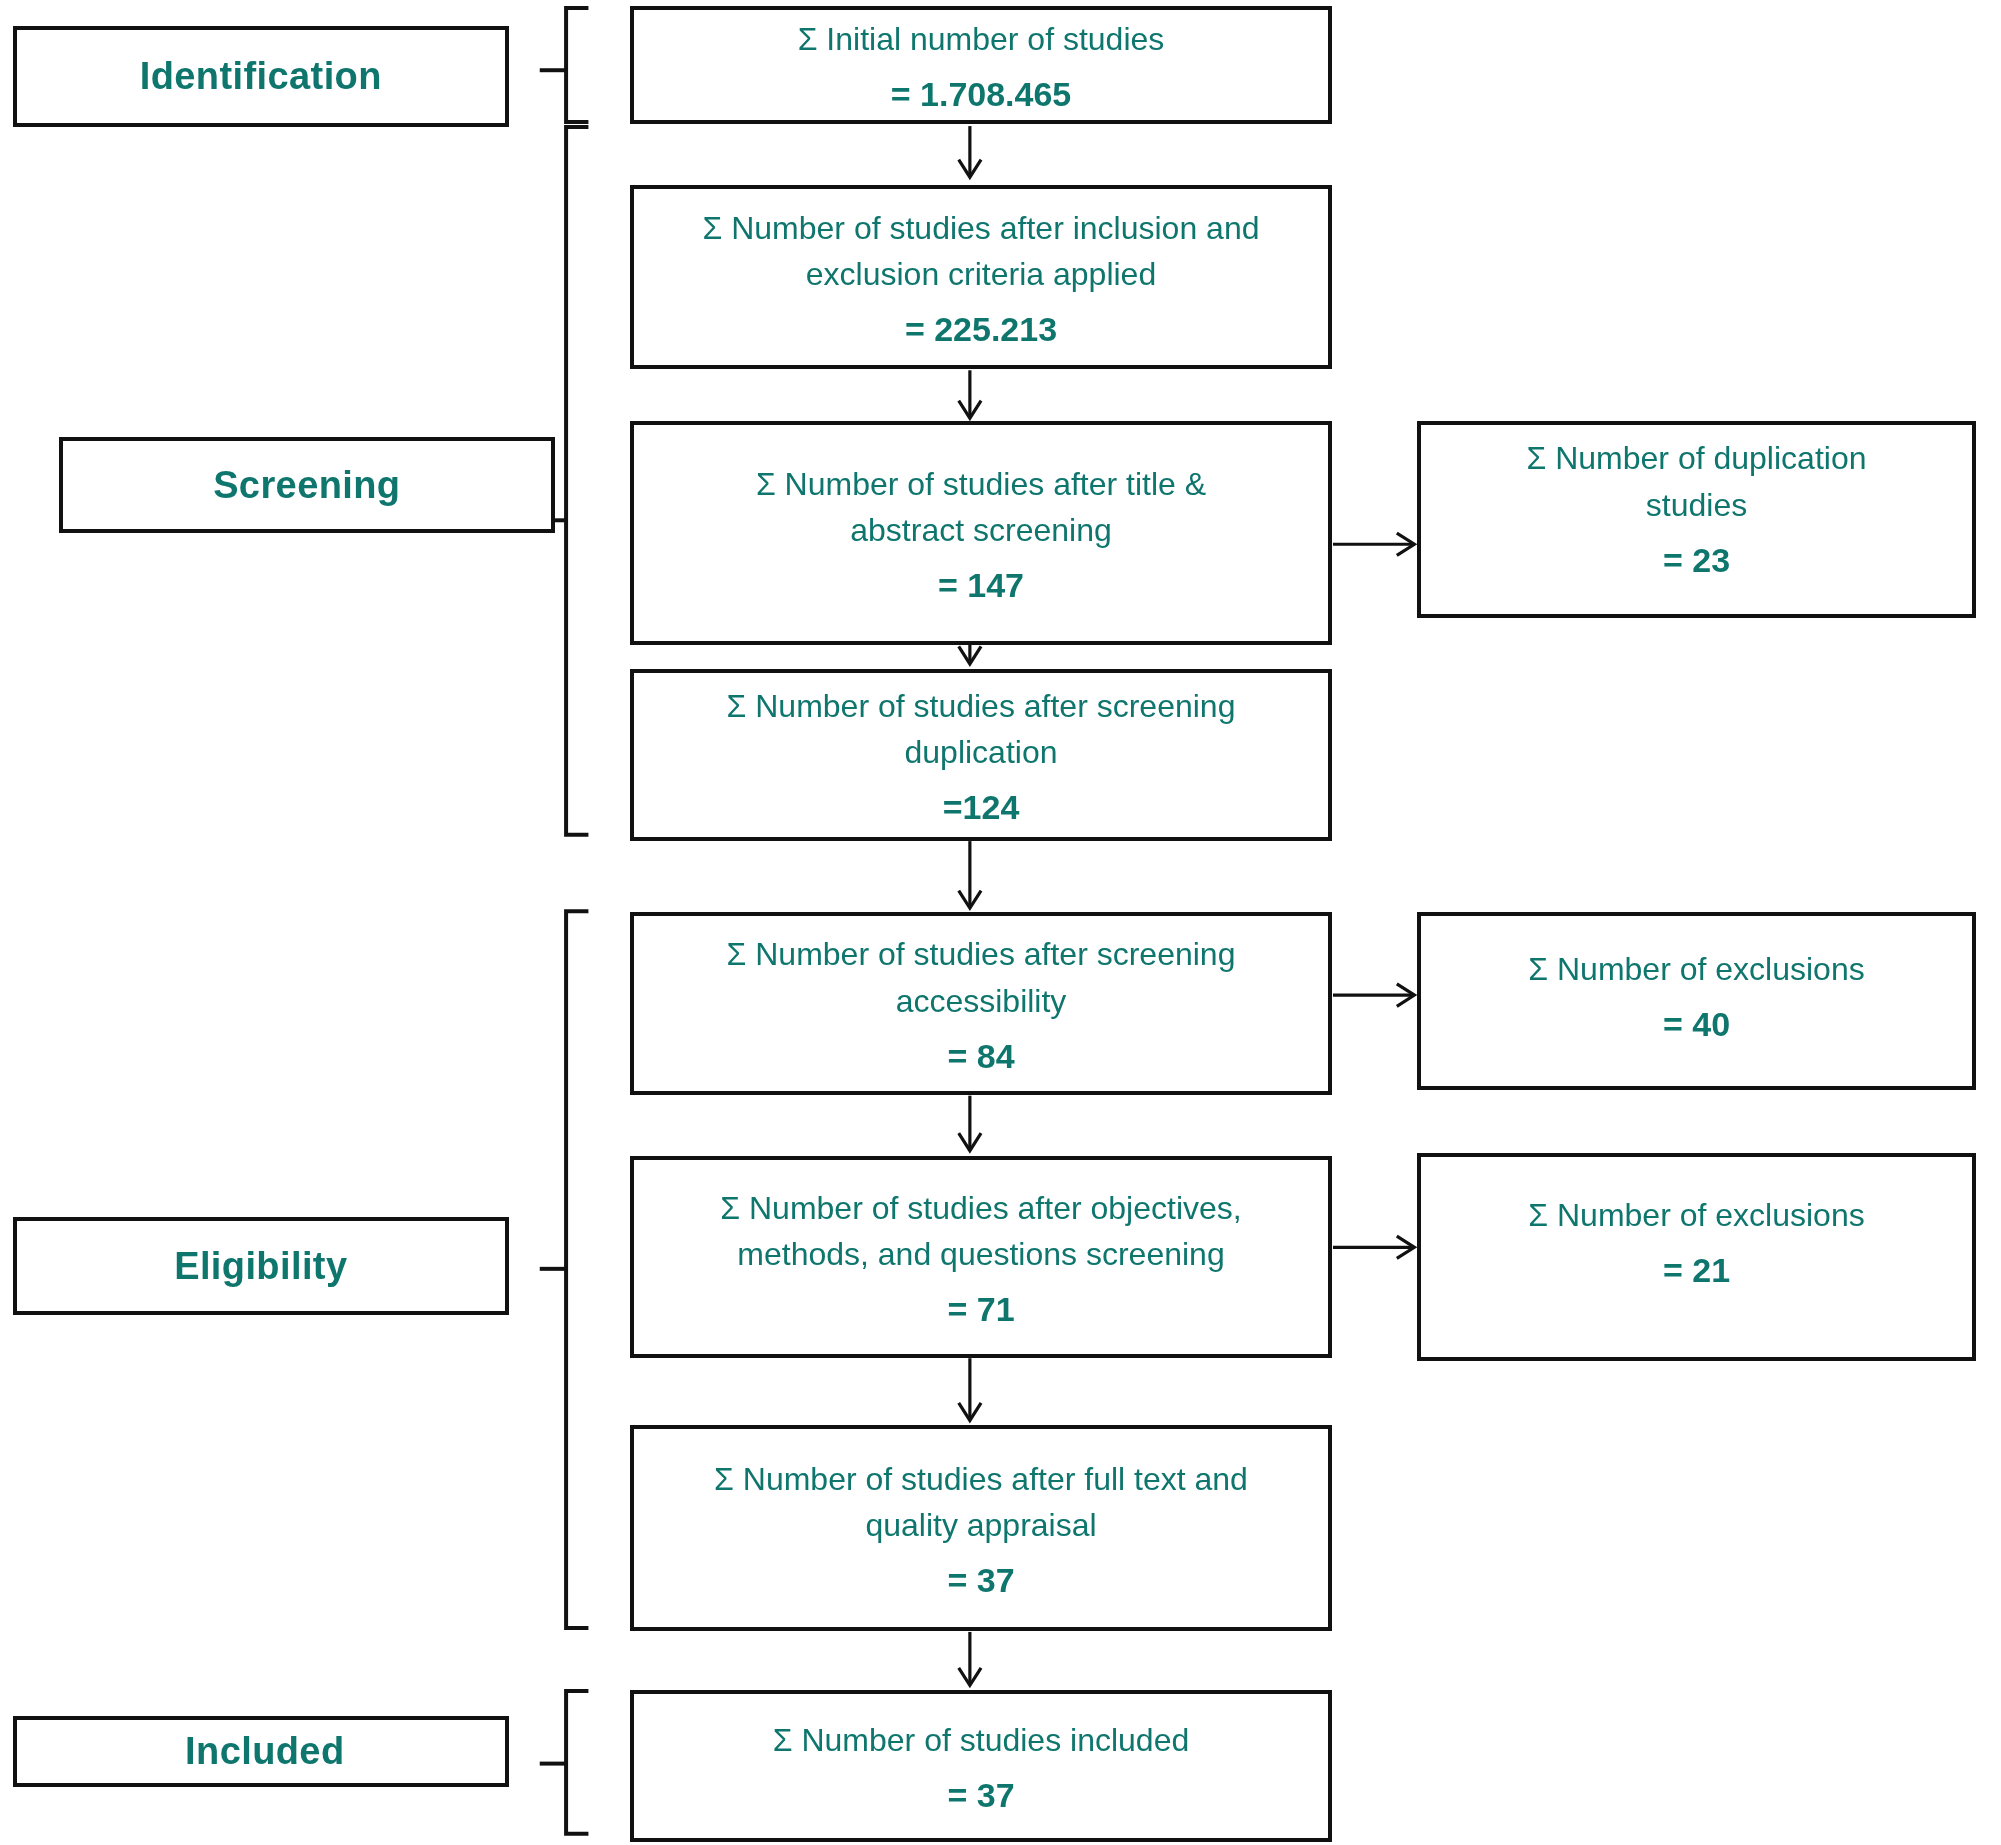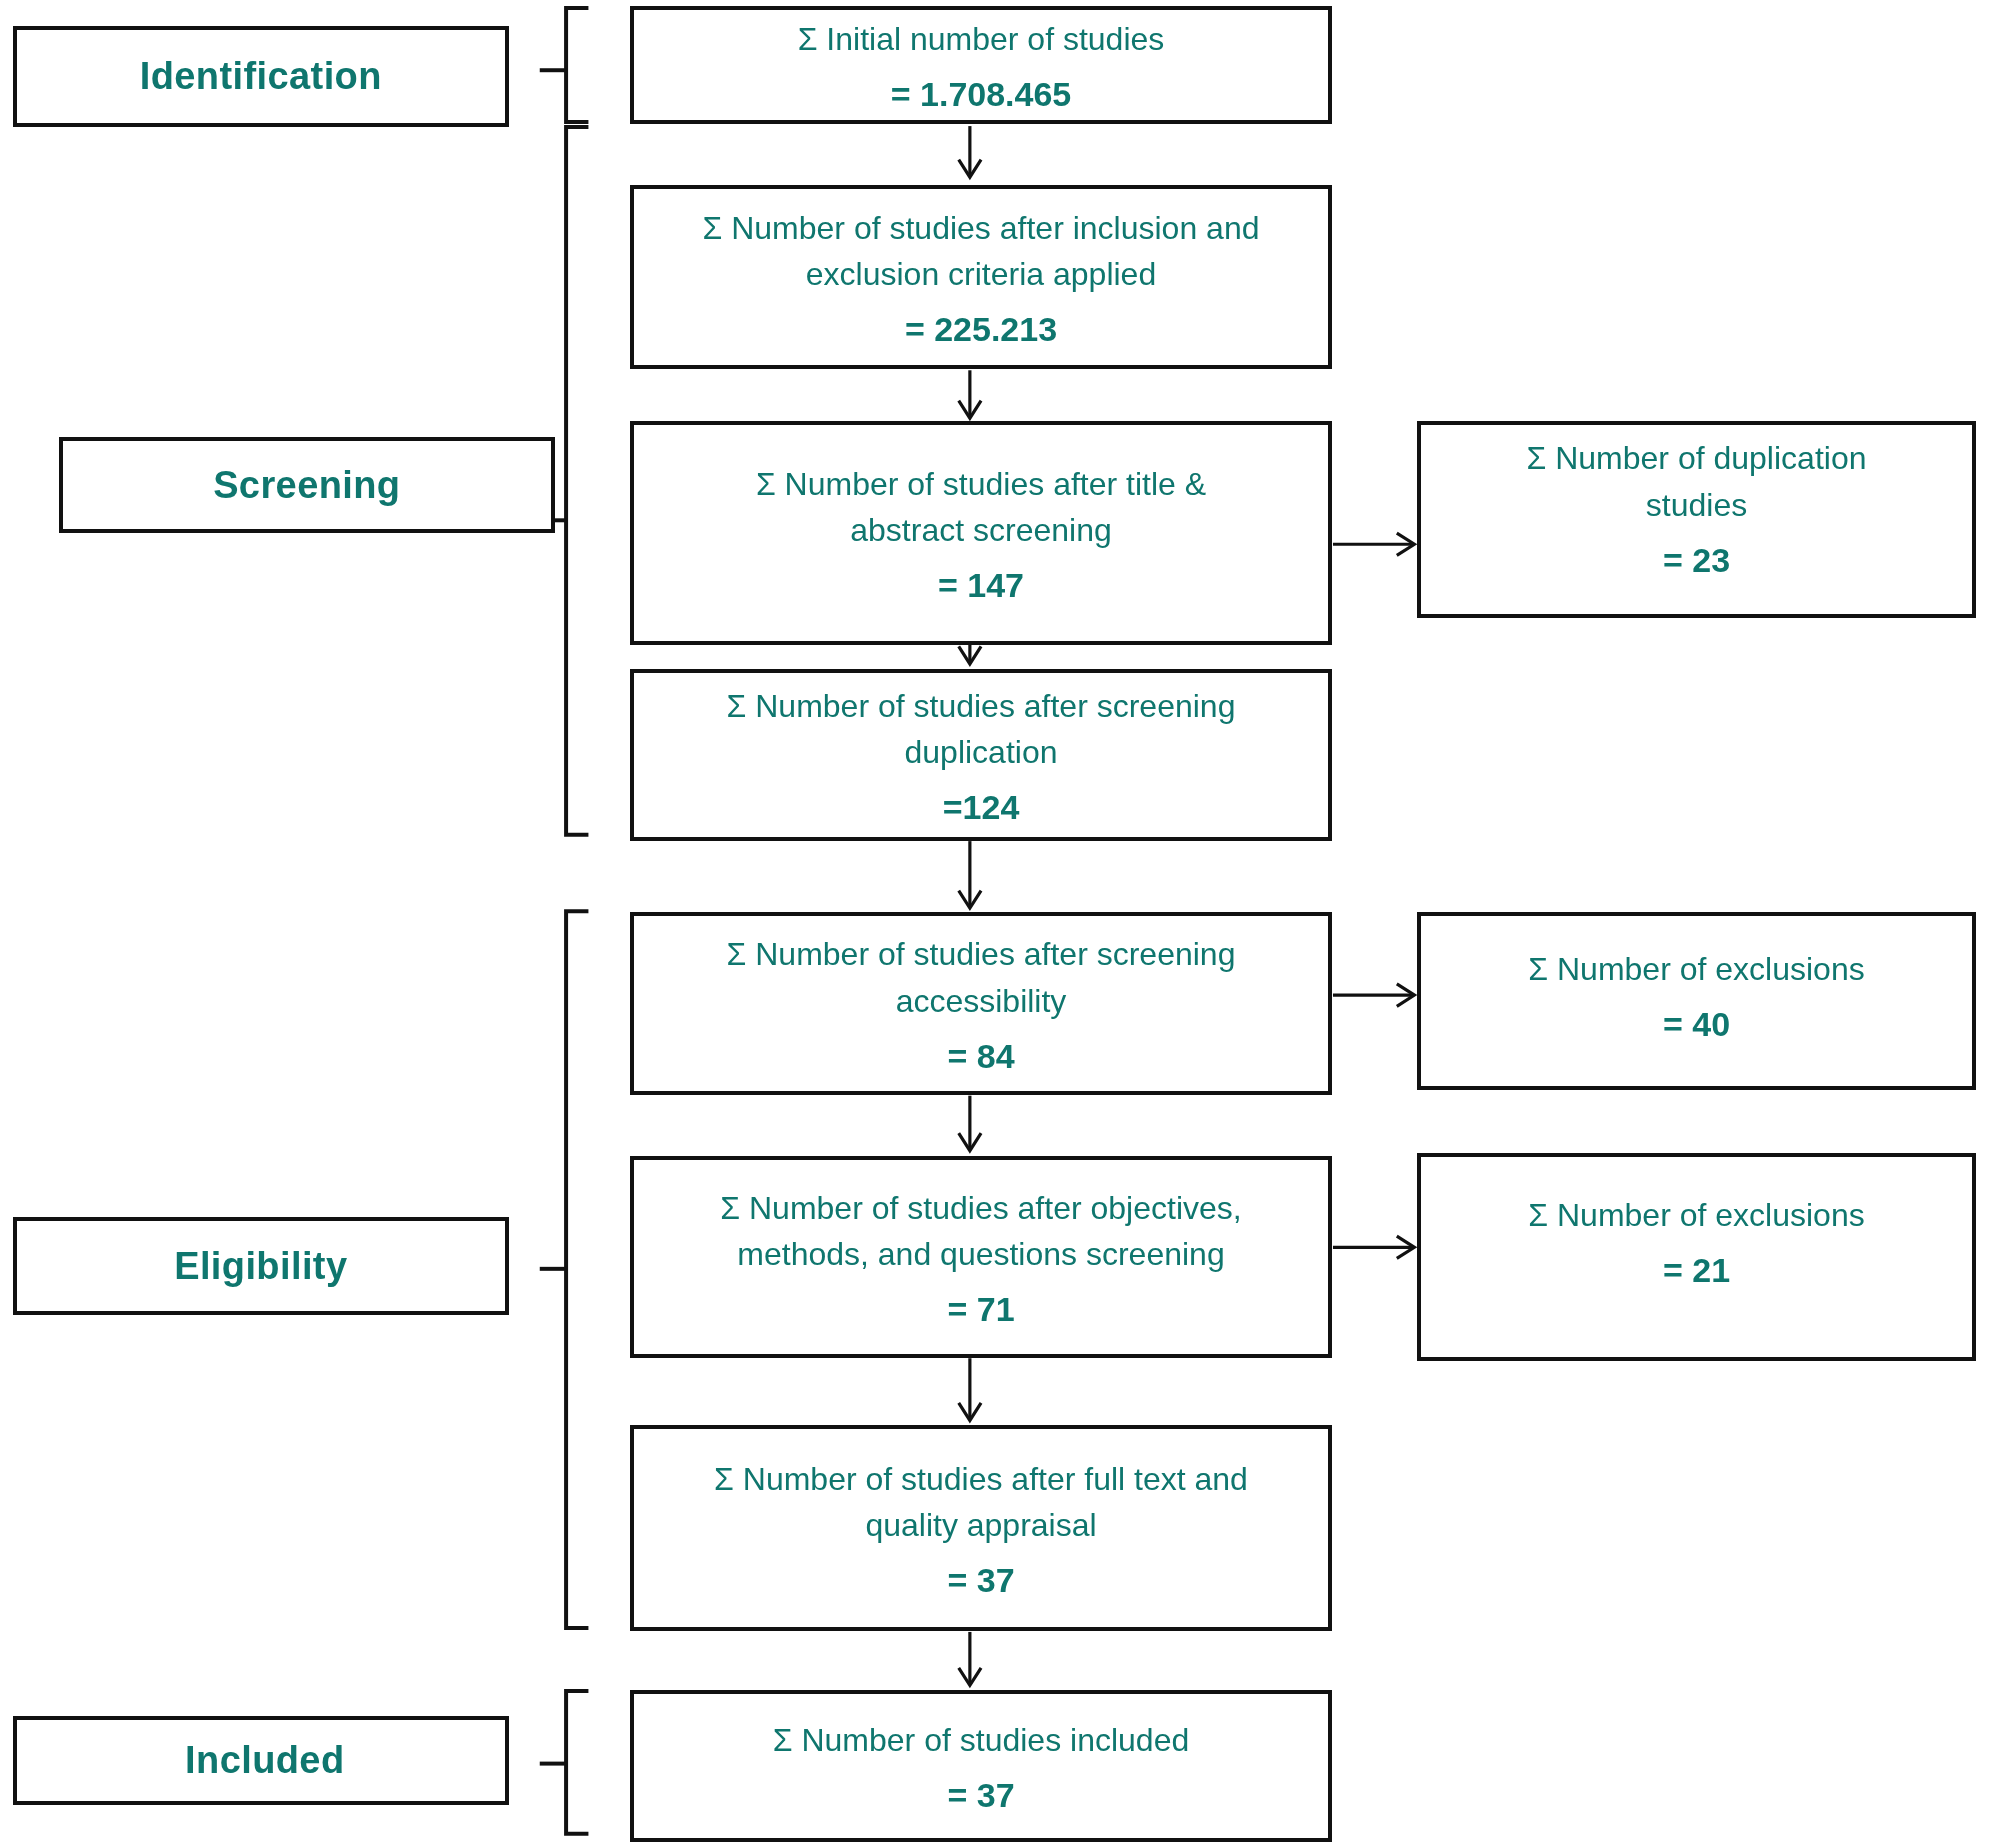--- a/index.html
+++ b/index.html
@@ -57,21 +57,21 @@
   .box-value {
     font-size: 34px;
     font-weight: bold;
     margin-top: 12.8px;
     white-space: pre-line;
   }
   
   #stage-identification { top: 26px;  height: 101px; }
   #stage-screening      { top: 437px; height: 96px; margin-left: 46px; }
   #stage-eligibility    { top: 1217px; height: 98px; }
-  #stage-included       { top: 1716px; height: 89px; padding-left: 8px; }
+  #stage-included       { top: 1716px; height: 71px; padding-left: 8px; }
 
   #flow-initial        { top: 6.4px;    height: 118px; }
   #flow-criteria       { top: 185px;  height: 184px; }
   #flow-title-abstract { top: 421px;  height: 224px; }
   #flow-dedup          { top: 669px;  height: 172px; }
   #flow-accessibility  { top: 912px; height: 183px; }
   #flow-objectives     { top: 1156px; height: 202px; }
   #flow-fulltext       { top: 1425px; height: 206px; }
   #flow-included       { top: 1690px; height: 152px; justify-content: center; }
 

